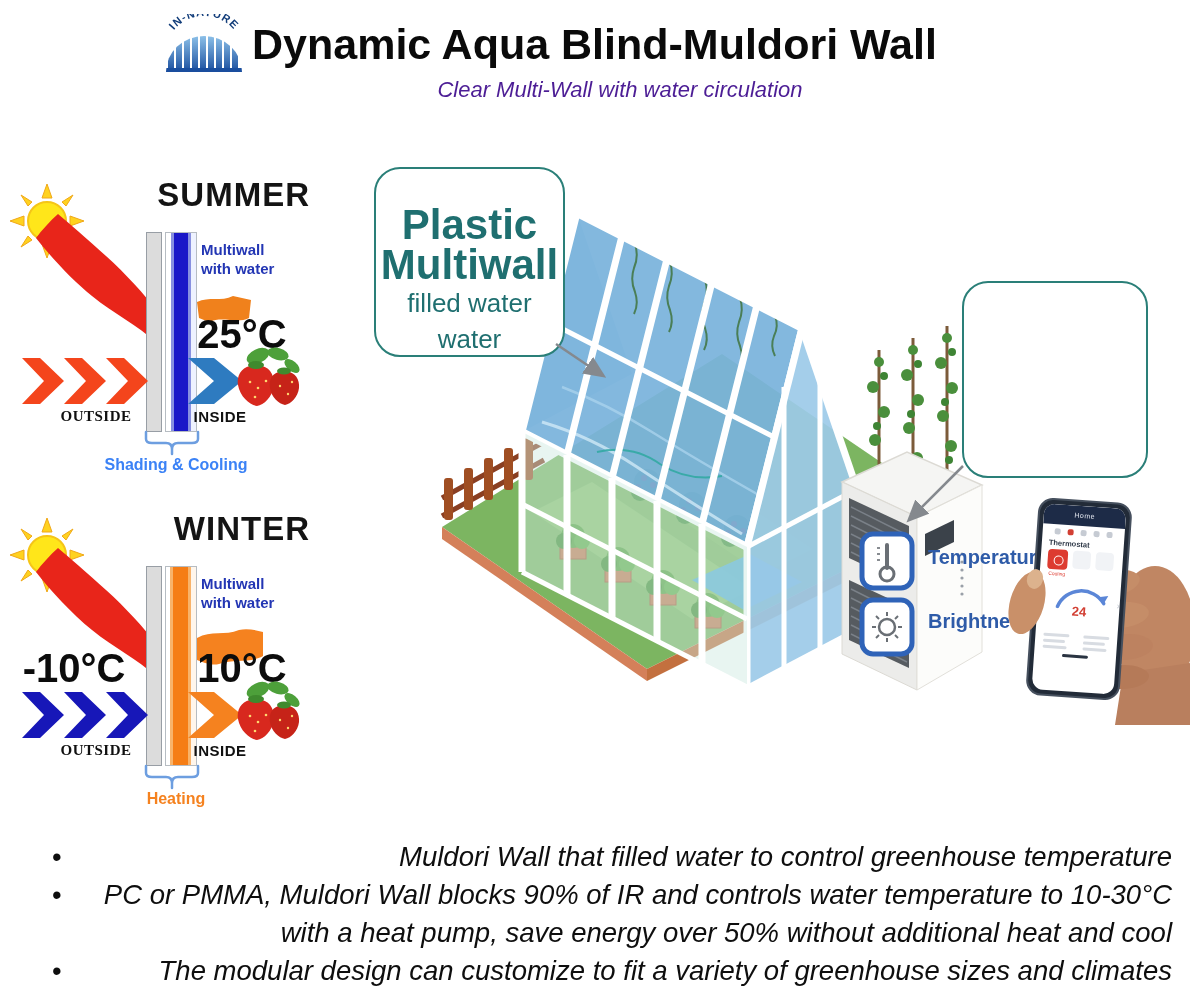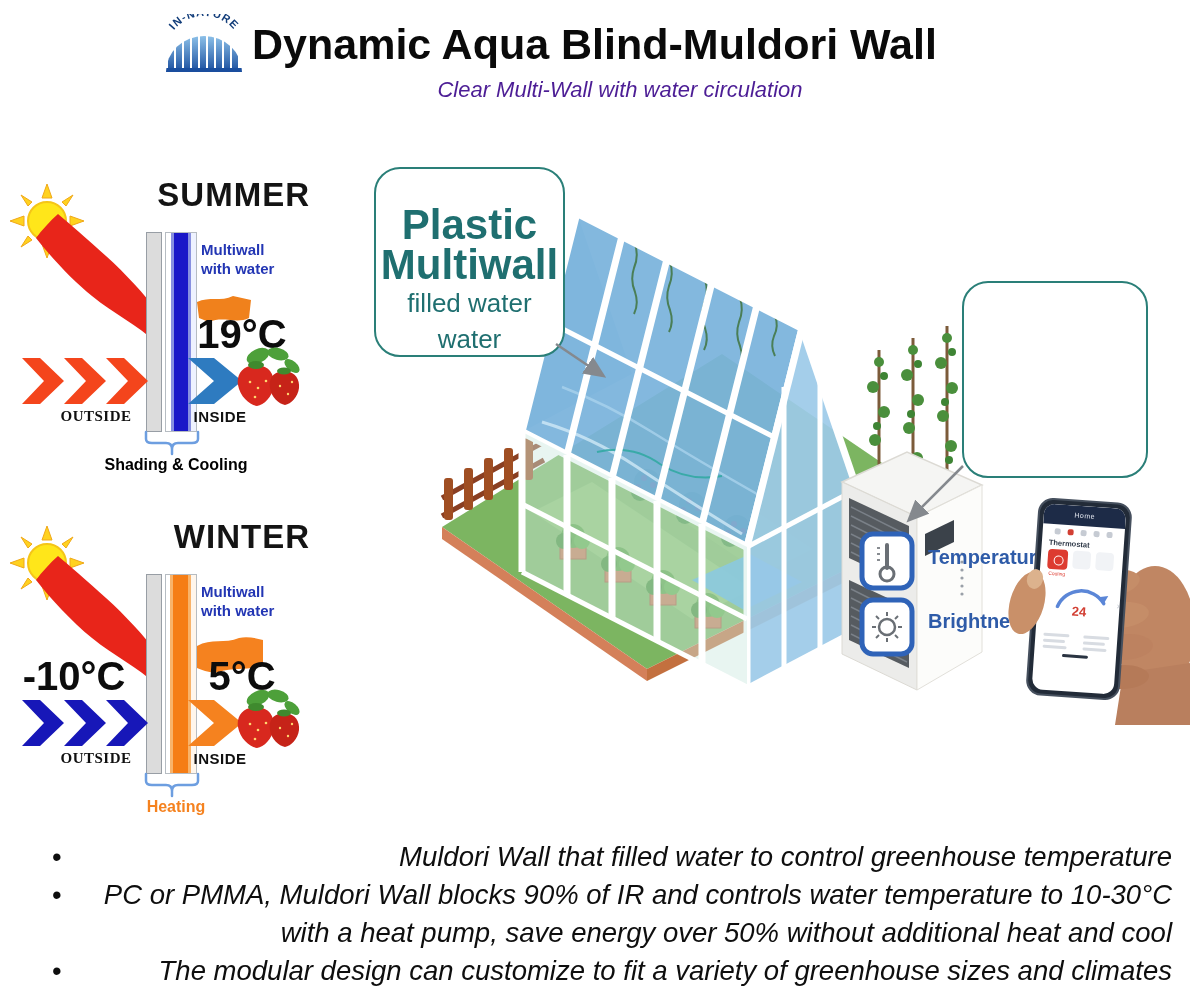--- a/index.html
+++ b/index.html
@@ -9,21 +9,21 @@
   
   .logo { position:absolute; left:160px; top:14px; width:88px; height:62px; }
   .title { position:absolute; left:252px; top:20px; width:860px; font-size:43px; font-weight:bold;
            letter-spacing:0px; color:#0a0a0a; white-space:nowrap; }
   .subtitle { position:absolute; left:280px; top:77px; width:680px; text-align:center;
               font-size:22px; font-style:italic; color:#4c1d95; }
 
   
   .season { position:absolute; left:6px; width:304px; height:336px; }
   .season.summer { top:168px; }
-  .season.winter { top:502px;margin-top:8px; }
+  .season.winter { top:502px; }
   .season-name { position:absolute; left:0; top:8px; width:100%; text-align:right;
                  font-size:33px; font-weight:bold; color:#141414; letter-spacing:1px; }
   .sun { position:absolute; left:2px; top:14px; width:78px; height:78px; }
   .ribbon { position:absolute; left:28px; top:44px; width:128px; height:132px; }
   .wall-gray { position:absolute; left:140px; top:64px; width:16px; height:200px;
                background:#dcdcdc; border:1.5px solid #989ea5; }
   .wall-water { position:absolute; left:159px; top:64px; width:32px; height:200px; border:1px solid #b6bcc2; }
   .summer .wall-water { background:linear-gradient(to right,#ffffff 0 16%,#8890e0 16% 28%,#1a17c8 28% 72%,#8890e0 72% 82%,#eef2ff 82% 100%); }
   .winter .wall-water { background:linear-gradient(to right,#ffffff 0 14%,#f8b36a 14% 24%,#f57d15 24% 72%,#f8b36a 72% 82%,#fff6ec 82% 100%); }
   .wall-label { position:absolute; left:195px; top:72px; font-size:15px; font-weight:bold;
@@ -34,21 +34,21 @@
   .temp.in  { left:180px; width:112px; }
   .chev3 { position:absolute; left:16px; top:190px; width:132px; height:46px; }
   .chev1 { position:absolute; left:182px; top:190px; width:58px; height:46px; }
   .berries { position:absolute; left:222px; top:176px; width:76px; height:70px; }
   .side-label { position:absolute; top:240px; font-size:15px; font-weight:bold; color:#101010; text-align:center; letter-spacing:0.5px; }
   .side-label.out { left:34px; width:112px;font-family:Liberation Serif, serif; }
   .side-label.in  { left:174px; width:80px; }
   .brace { position:absolute; left:136px; top:262px; width:60px; height:26px; }
   .func-label { position:absolute; left:20px; top:288px; width:300px; text-align:center;
                 font-size:16px; font-weight:bold; }
-  .summer .func-label { color:#000000; }
+  .summer .func-label { color:#3b82f6; }
   .winter .func-label { color:#f5821f;text-align:center; }
 
   
   .scene { position:absolute; left:392px; top:182px; width:600px; height:520px; }
 
   
   .callout { position:absolute; background:#fff; border:2.5px solid #2a7f78; border-radius:26px;
              text-align:center; z-index:10; }
   .callout .l1, .callout .l2 { font-weight:bold; color:#1f6f70; }
   .callout .l3 { color:#1f6f70; }
@@ -154,21 +154,21 @@
     </svg>
     <div class="wall-gray"></div>
     <div class="wall-water"></div>
     <div class="wall-label">
       <span>Multiwall</span><br>
       <span>with water</span>
     </div>
     <svg class="mini-ribbon" viewBox="0 0 70 50">
       <path d="M2,14 C14,8 26,14 38,8 L56,12 L54,30 C42,36 28,28 14,34 L4,30 Z" fill="#f0811c"></path>
     </svg>
-    <div class="temp in">19°C</div>
+    <div class="temp in">25°C</div>
     <svg class="chev3" viewBox="0 0 132 46">
       <g fill="#f4451c">
           <polygon points="0,0 18,0 42,23 18,46 0,46 22,23"></polygon>
       <polygon points="42,0 60,0 84,23 60,46 42,46 64,23"></polygon>
       <polygon points="84,0 102,0 126,23 102,46 84,46 106,23"></polygon>
         </g>
     </svg>
     <svg class="chev1" viewBox="0 0 58 46">
       <polygon points="0,0 26,0 54,23 26,46 0,46 26,23" fill="#2e7bc0"></polygon>
     </svg>
@@ -223,21 +223,21 @@
     <div class="wall-gray"></div>
     <div class="wall-water"></div>
     <div class="wall-label">
       <span>Multiwall</span><br>
       <span>with water</span>
     </div>
     <svg class="mini-ribbon" viewBox="0 0 70 50">
       <path d="M2,16 C16,8 30,14 44,8 C52,6 60,8 68,10 L68,34 C54,42 40,36 24,42 C16,44 8,40 2,38 Z" fill="#f5821f"></path>
     </svg>
     <div class="temp out">-10°C</div>
-    <div class="temp in">5°C</div>
+    <div class="temp in">10°C</div>
     <svg class="chev3" viewBox="0 0 132 46">
       <g fill="#1717b8">
           <polygon points="0,0 18,0 42,23 18,46 0,46 22,23"></polygon>
       <polygon points="42,0 60,0 84,23 60,46 42,46 64,23"></polygon>
       <polygon points="84,0 102,0 126,23 102,46 84,46 106,23"></polygon>
         </g>
     </svg>
     <svg class="chev1" viewBox="0 0 58 46">
       <polygon points="0,0 26,0 54,23 26,46 0,46 26,23" fill="#f5821f"></polygon>
     </svg>

